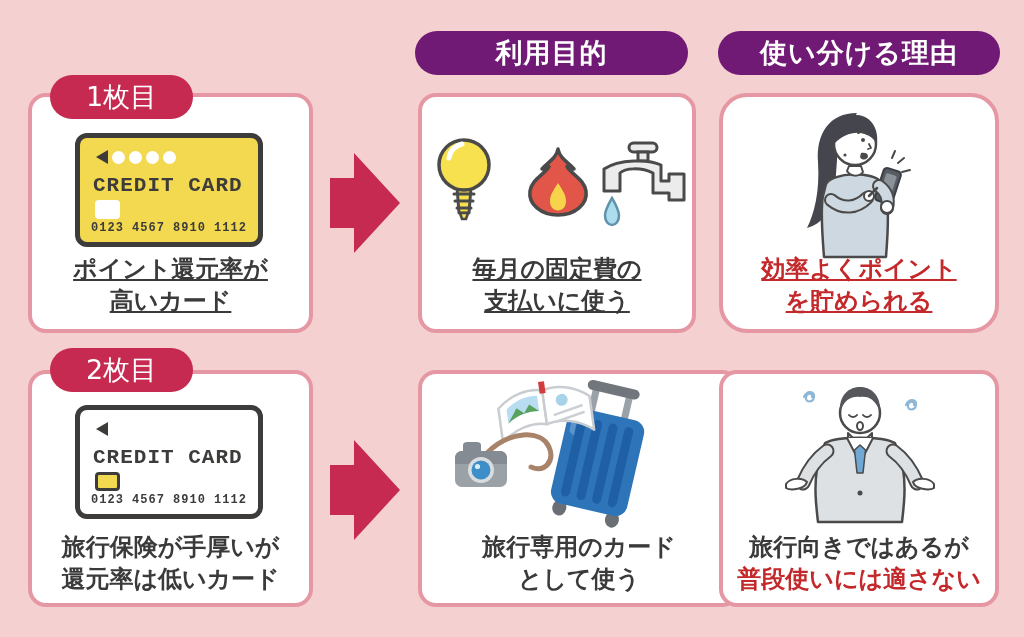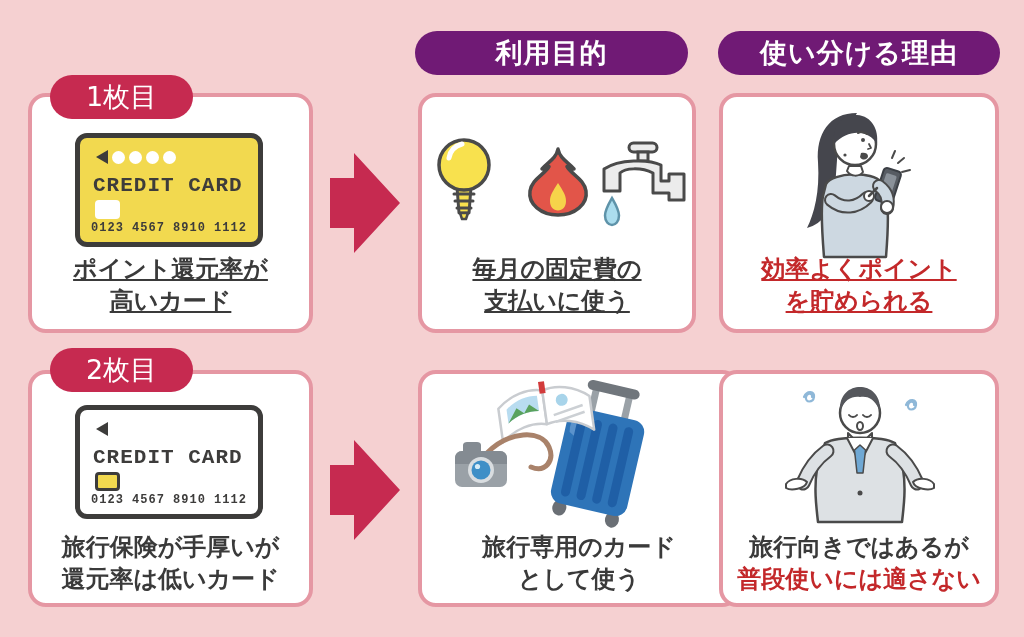--- a/index.html
+++ b/index.html
@@ -23,21 +23,21 @@
   }
   .badge-1{top:75px;}
   .badge-2{top:348px;}
   
   .card{
     position:absolute; background:#fff; border:4px solid #e597a3;
     border-radius:18px; box-sizing:border-box; z-index:2;
   }
   .card-r1c1{left:28px;  top:93px;  width:285px; height:240px;}
   .card-r1c2{left:418px; top:93px;  width:278px; height:240px;}
-  .card-r1c3{left:719px; top:93px;  width:280px; height:240px;}
+  .card-r1c3{left:719px; top:93px;  width:280px; height:240px;border-radius:28px;}
   .card-r2c1{left:28px;  top:370px; width:285px; height:237px;}
   .card-r2c2{left:418px; top:370px; width:322px; height:237px;}
   .card-r2c3{left:719px; top:370px; width:280px; height:237px;}
   
   .caption{
     position:absolute; left:0; right:0; text-align:center;
     font-weight:bold; font-size:24px; line-height:32px; color:#3a3a3a;
   }
   .cap-r1{bottom:12px;text-decoration:underline;}
   .cap-r2{bottom:8px;}

